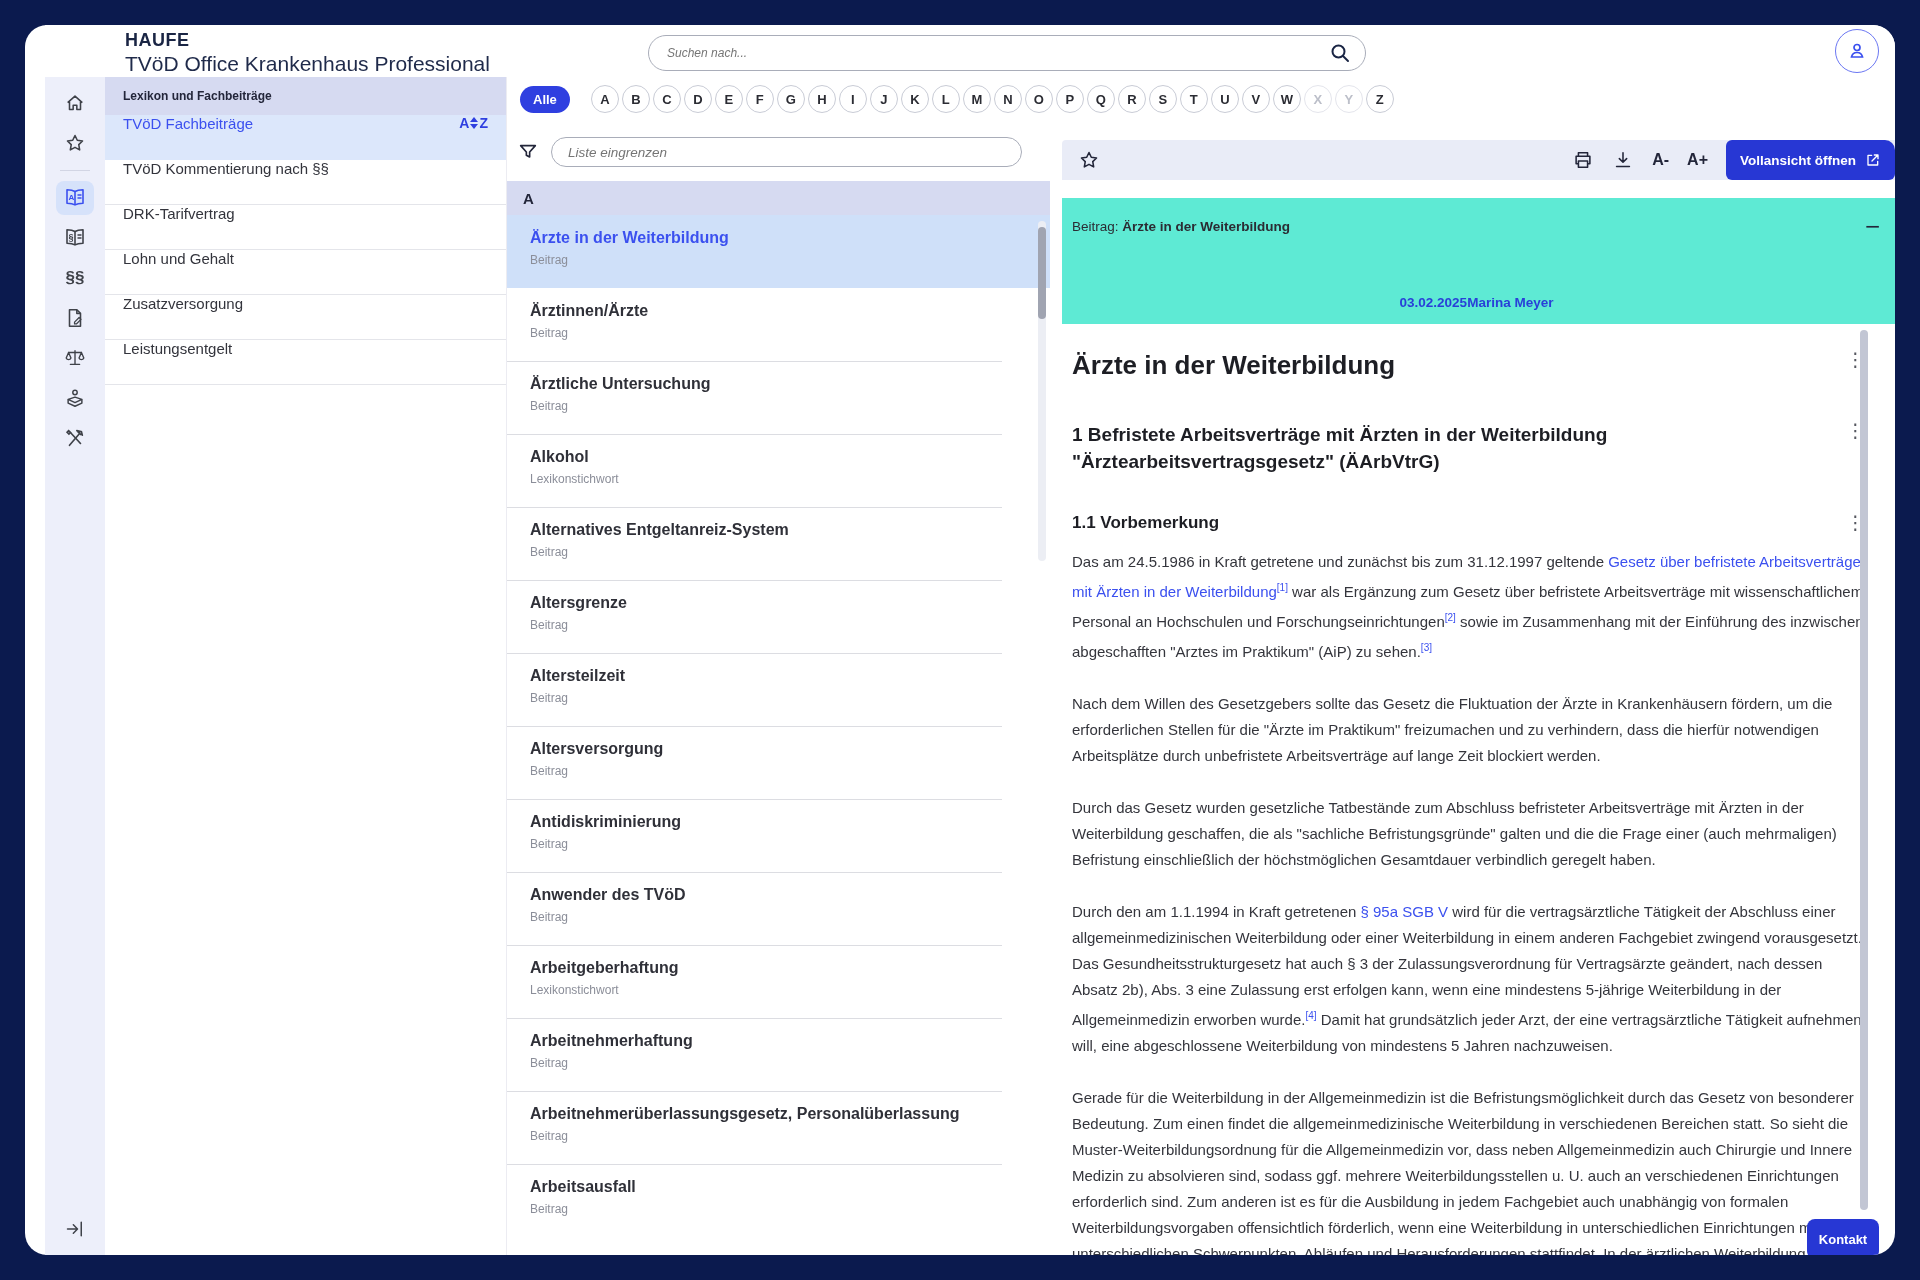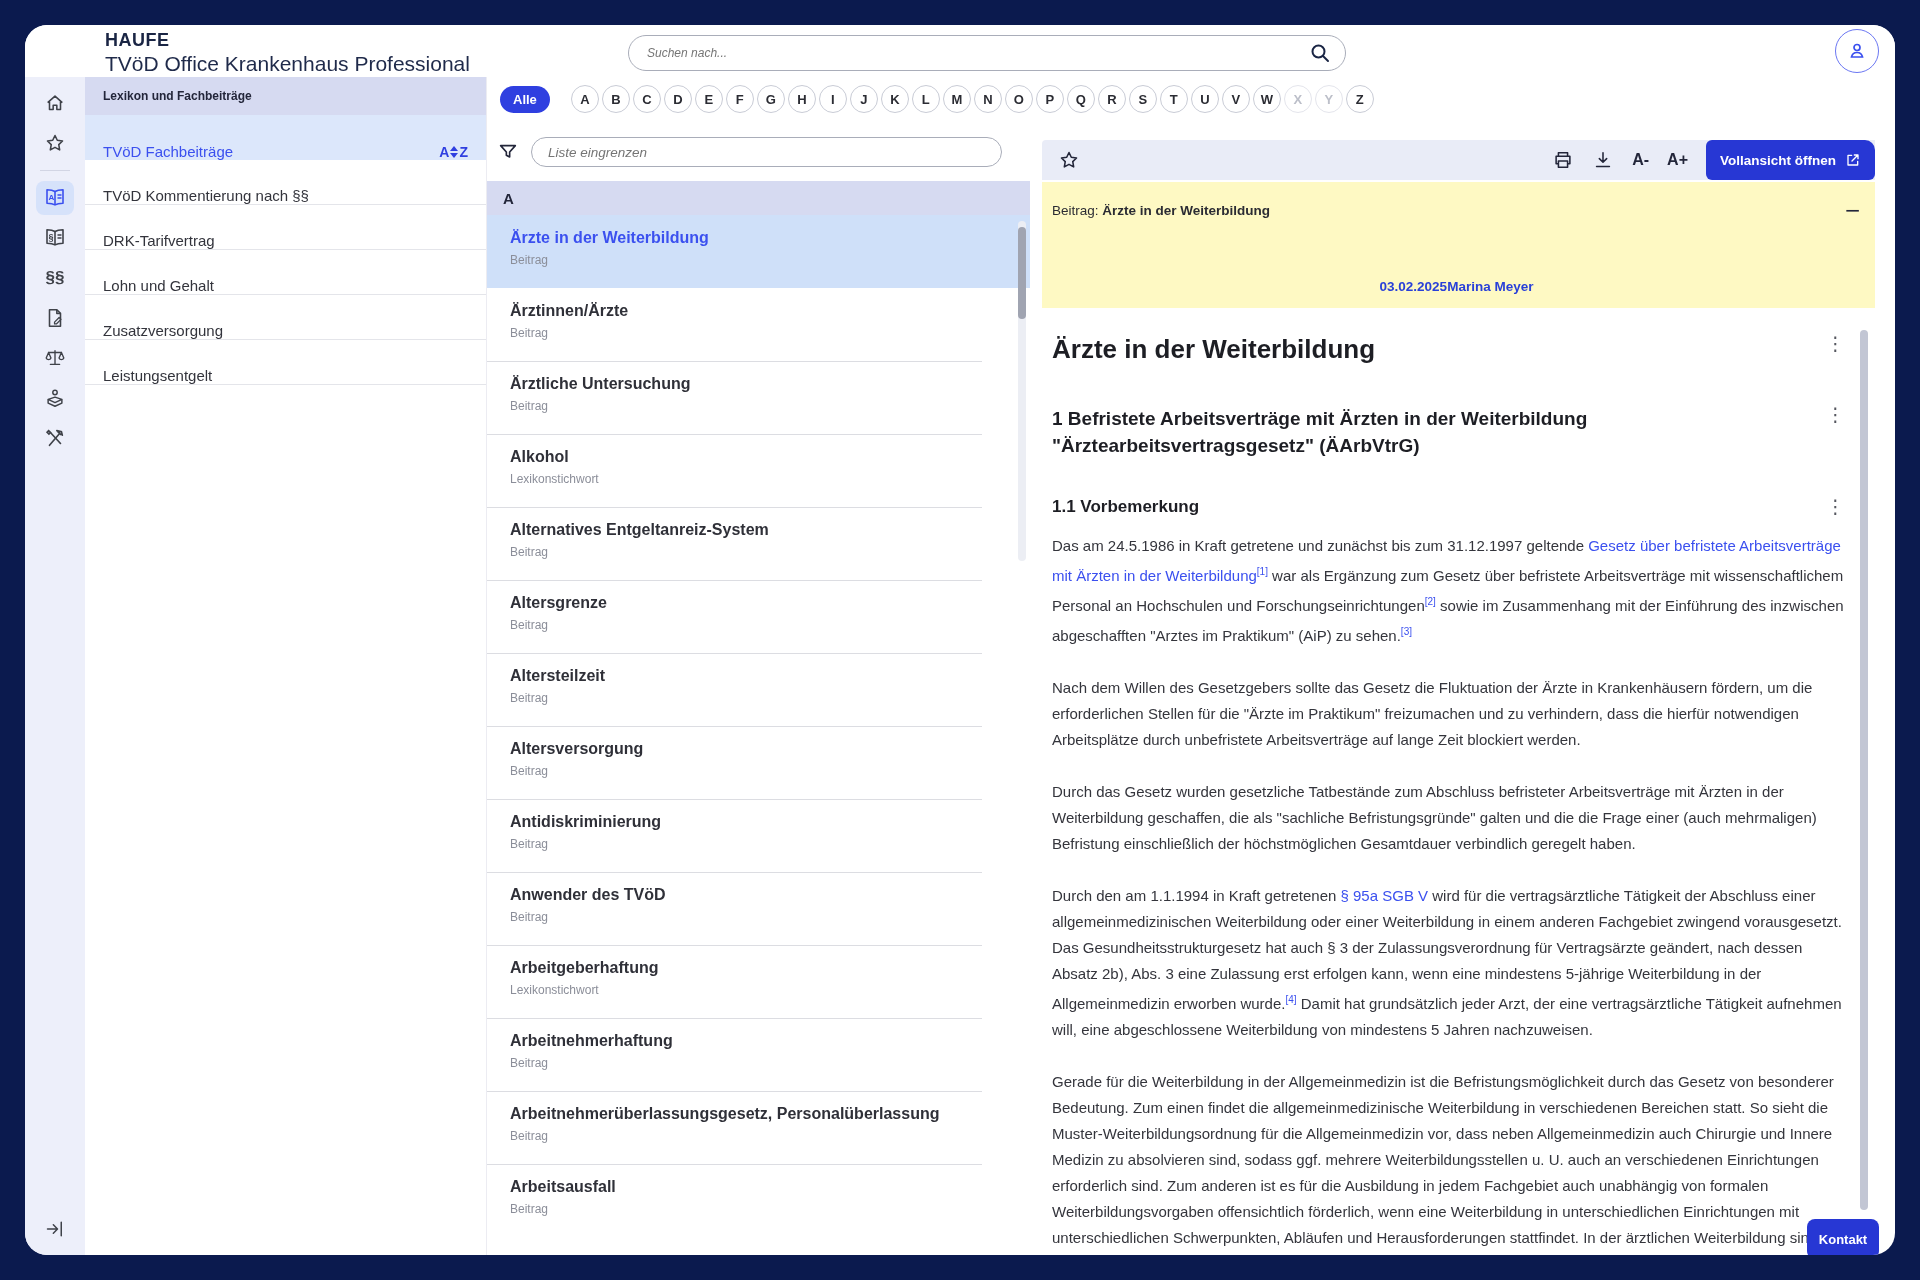--- a/index.html
+++ b/index.html
@@ -1,21 +1,21 @@
 <!DOCTYPE html>
 <html lang="de"><head>
 <meta charset="utf-8">
 <style>
   * { margin:0; padding:0; box-sizing:border-box; }
   html,body { width:1920px; height:1280px; overflow:hidden;
     font-family:"Liberation Sans", sans-serif; }
   body { background:#0b1a4e; position:relative; }
 
   .window { position:absolute; left:25px; top:25px; width:1870px; height:1230px;
-    background:#ffffff; border-radius:22px; overflow:hidden; }
+    background:#ffffff; border-radius:22px; overflow:hidden;padding-left:20px; }
 
   
   .topbar { position:relative; height:52px; background:#fff; }
   .brand { position:absolute; left:80px; top:5px; }
   .brand-haufe { font-size:18px; font-weight:700; letter-spacing:.5px; color:#1a2544; }
   .brand-product { font-size:21px; color:#1f2a4a; margin-top:1px; }
   .search { position:absolute; left:603px; top:10px; width:718px; height:36px;
     border:1.5px solid #a9adb9; border-radius:18px; background:#fff;
     display:flex; align-items:center; padding:0 14px 0 18px; }
   .search input { flex:1; border:none; outline:none; font-style:italic; font-size:12px;
@@ -36,21 +36,21 @@
     border-radius:8px; }
   .rail-slot.selected .rail-box { background:#d6e2fa; }
   .rail-divider { width:30px; border-top:1px solid #d2d5e4; margin:7px 0; }
   .rail-pp { font-size:17px; font-weight:700; color:#3f4249; }
   .rail-bottom { margin-top:auto; margin-bottom:12px; }
 
   
   .navpanel { width:402px; flex:none; background:#fff; border-right:1px solid #ececf2; }
   .nav-header { height:38px; background:#d6daf1; display:flex; align-items:center;
     padding-left:18px; font-size:12px; font-weight:700; color:#23263a; }
-  .nav-item { height:45px; display:flex; align-items:flex-end; justify-content:space-between;
+  .nav-item { height:45px; display:flex; align-items:flex-start; justify-content:space-between;
     padding:0 18px; font-size:15px; color:#33343c; border-bottom:1px solid #e4e5ea;
     cursor:pointer; background:#fff; }
   .nav-item.selected { background:#dce7fb; color:#3b50ef; border-bottom:none; }
   .az { display:flex; align-items:center; font-size:14px; font-weight:700; color:#2f3fe0; }
   .az .arrows { display:flex; flex-direction:column; margin:0 1px; }
   .az .tri-up { width:0; height:0; border-left:4px solid transparent; border-right:4px solid transparent;
     border-bottom:5px solid #2f3fe0; margin-bottom:2px; }
   .az .tri-dn { width:0; height:0; border-left:4px solid transparent; border-right:4px solid transparent;
     border-top:5px solid #2f3fe0; }
 
@@ -95,21 +95,21 @@
   .toolbar { margin-top:19px; height:40px; width:833px; flex:none; background:#e9ecf7;
     display:flex; align-items:center; padding-left:16px; border-radius:4px 0 0 0; }
   .tb-spacer { flex:1; }
   .tb-icon { border:none; background:transparent; cursor:pointer; display:flex;
     align-items:center; justify-content:center; padding:0; margin-right:18px; }
   .tb-az { font-size:16px; font-weight:700; color:#23263a; font-family:"Liberation Sans",sans-serif; }
   .fullview-btn { height:40px; padding:0 14px; border:none; background:#2737d4; color:#fff;
     font-size:13.5px; font-weight:700; cursor:pointer; display:flex; align-items:center; gap:9px;
     border-radius:6px 10px 6px 6px; font-family:"Liberation Sans",sans-serif; }
 
-  .doc-header { margin-top:2px; width:833px; height:126px; flex:none; background:#fef9c3;
+  .doc-header { margin-top:18px; width:833px; height:126px; flex:none; background:#5eead4;
     position:relative; padding:0 14px 0 10px; }
   .crumb-row { display:flex; align-items:center; justify-content:space-between; padding-top:18px; }
   .crumb { font-size:13.5px; color:#2b2c33; }
   .crumb b { font-weight:700; }
   .minus-btn { border:none; background:transparent; font-size:20px; color:#23263a; cursor:pointer;
     line-height:1; font-family:"DejaVu Sans",sans-serif; }
   .meta-row { position:absolute; left:10px; right:14px; bottom:14px; display:flex;
     justify-content:center; font-size:13.5px; font-weight:700; color:#2940d8; }
 
   .article { width:833px; flex:1; overflow:hidden; padding:26px 28px 0 10px; }

